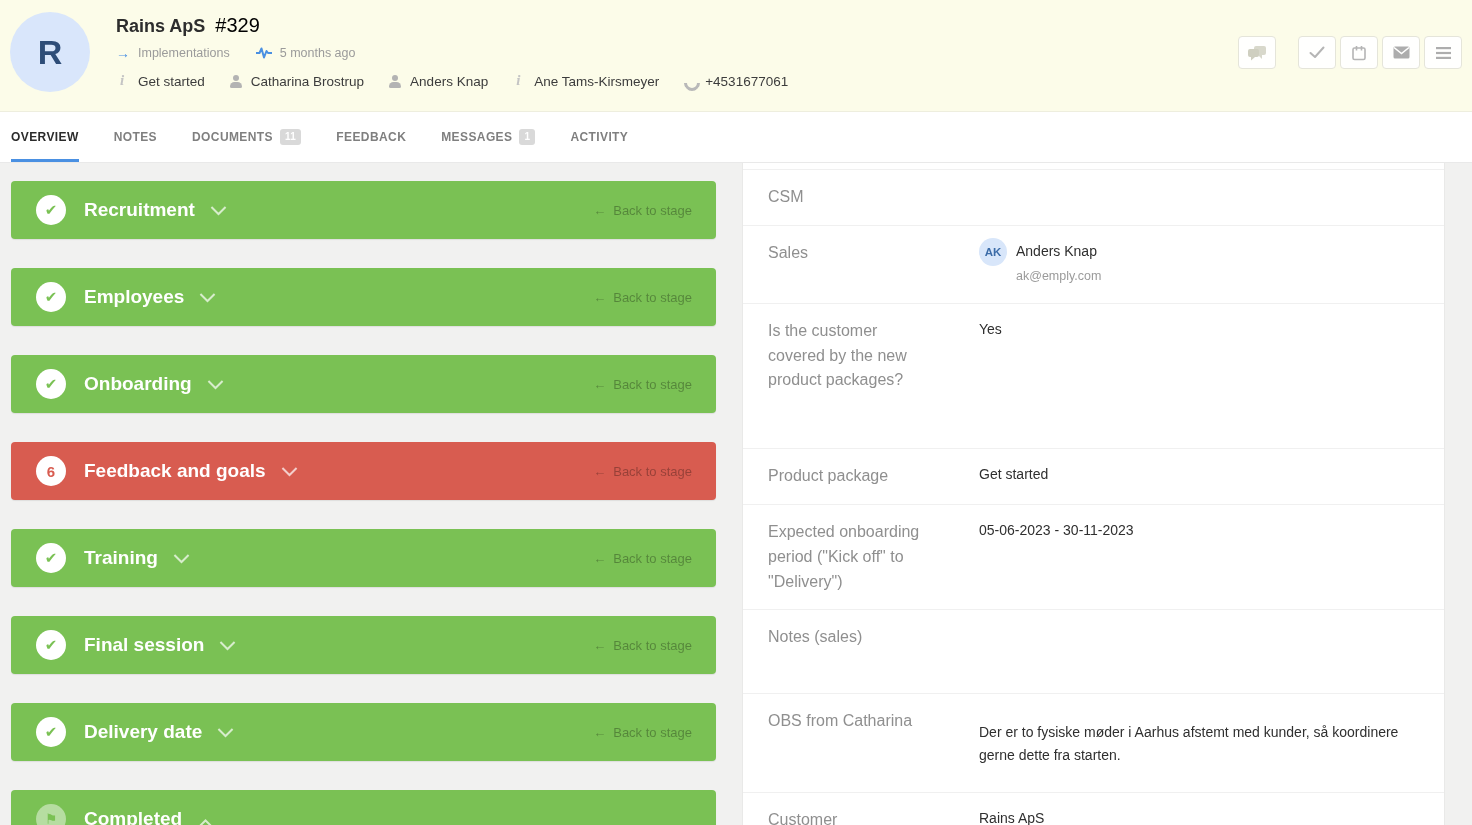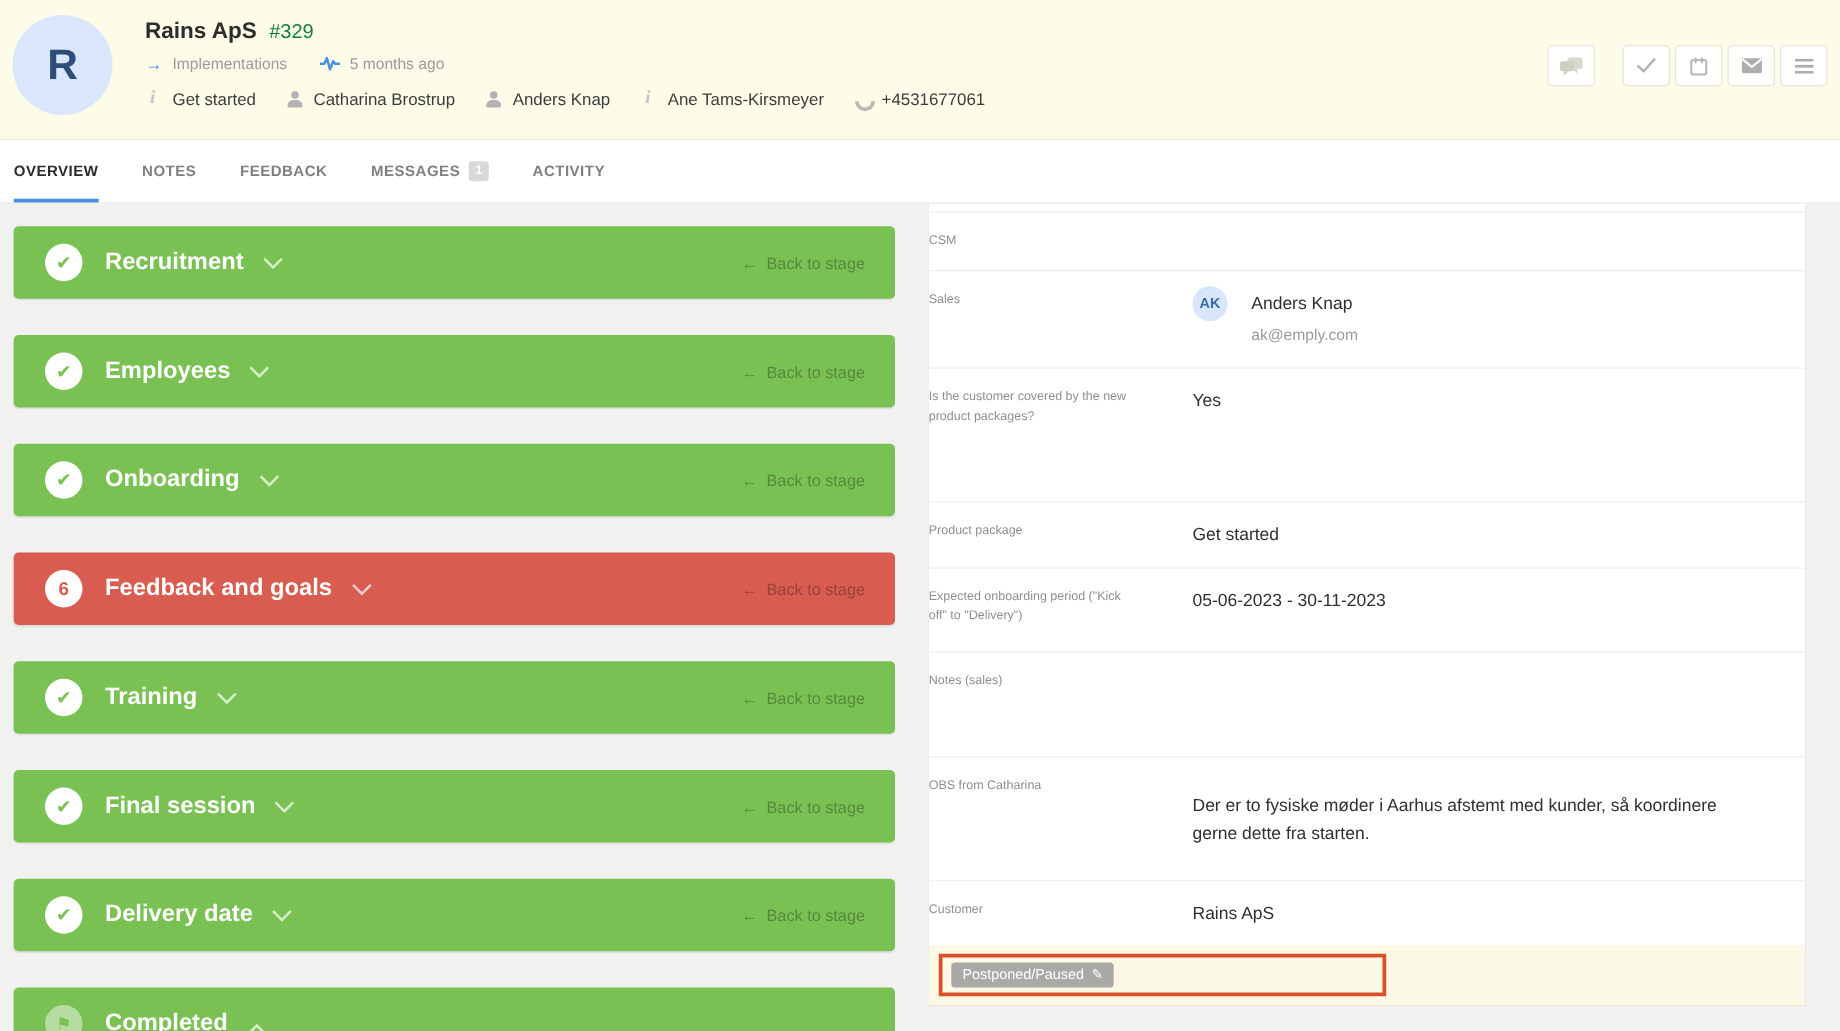--- a/index.html
+++ b/index.html
@@ -15,21 +15,21 @@
     border-bottom:1px solid #eeeede;box-sizing:border-box;
   }
   .big-avatar{
     position:absolute;left:10px;top:12px;width:80px;height:80px;border-radius:50%;
     background:#d9e6fb;color:#2e4d78;font-size:34px;font-weight:bold;
     display:flex;align-items:center;justify-content:center;
   }
   .title-block{position:absolute;left:116px;top:14px;}
   .title-row{display:flex;align-items:baseline;gap:10px;}
   .case-title{font-size:18px;font-weight:bold;color:#2d2d2d;}
-  .case-id{font-size:16px;color:#15803d;}
+  .case-id{font-size:20px;color:#000000;}
   .sub-row{display:flex;align-items:center;gap:8px;margin-top:9px;color:#9b9b9b;font-size:12.5px;}
   .sub-row .gap{width:10px;}
   .breadcrumb-arrow{color:var(--blue,#4a90e2);font-size:14px;font-weight:bold;line-height:1;}
   .meta-row{display:flex;align-items:center;gap:9px;margin-top:14px;font-size:13.5px;color:#3c3c3c;}
   .meta-item{display:inline-flex;align-items:center;gap:8px;margin-right:15px;cursor:pointer;}
   .meta-icon{position:relative;width:14px;height:14px;display:inline-block;flex:0 0 14px;}
   .meta-icon.person::before{content:"";position:absolute;top:0;left:4px;width:6px;height:6px;border-radius:50%;background:#b3b3b3;}
   .meta-icon.person::after{content:"";position:absolute;bottom:1px;left:1px;width:12px;height:6px;border-radius:6px 6px 2px 2px;background:#b3b3b3;}
   .meta-icon.info::before{content:"i";font:italic 700 15px "Liberation Serif","DejaVu Serif",serif;color:#c4c4c4;position:absolute;left:4px;top:-3px;}
   .meta-icon.phone::before{content:"";position:absolute;left:1px;top:0;width:10px;height:10px;border:3px solid transparent;border-bottom-color:#b9b9b9;border-left-color:#b9b9b9;border-radius:50%;transform:rotate(-45deg);}
@@ -93,24 +93,24 @@
   .row:nth-child(1){min-height:47px;}
   .row:nth-child(2){min-height:78px;}
   .row:nth-child(3){min-height:67px;}
   .row:nth-child(4){min-height:51px;margin-top:40px;}
   .row:nth-child(5){min-height:67px;}
   .row:nth-child(6){min-height:84px;}
   .row:nth-child(7){min-height:99px;}
   .row:nth-child(8){min-height:50px;}
   .row:nth-child(9){min-height:51px;}
   .row-label{
-    width:158px;flex:0 0 158px;margin-right:53px;
-    color:#8f8f8f;font-size:10px;line-height:1.55;
-  }
-  .row-value-wrap{display:flex;gap:19px;align-items:flex-start;max-width:450px;}
+    width:158px;flex:0 0 158px;padding-left:25px;margin-right:53px;
+    color:#8f8f8f;font-size:16px;line-height:1.55;
+  }
+  .row-value-wrap{display:flex;gap:9px;align-items:flex-start;max-width:450px;}
   .row-avatar{
     width:28px;height:28px;border-radius:50%;background:#d8e6fa;color:#3c6ca8;
     font-size:11.5px;font-weight:bold;display:flex;align-items:center;justify-content:center;
     flex:0 0 28px;margin-top:-3px;
   }
   .row-avatar:empty{display:none;}
   .row-value{font-size:14px;color:#2f2f2f;line-height:1.55;}
   .row-sub{font-size:12.5px;color:#9b9b9b;margin-top:7px;}
   .row-sub:empty{display:none;}
   .row:nth-child(7) .row-value{line-height:1.6;padding-top:12px;}
@@ -224,20 +224,24 @@
 <div class="tabbar">
     <div class="tab active">
     <span class="tab-label">OVERVIEW</span>
 
   </div>
     <div class="tab">
     <span class="tab-label">NOTES</span>
 
   </div>
     <div class="tab">
+    <span class="tab-label">DOCUMENTS</span>
+    <span class="tab-badge">11</span>
+  </div>
+    <div class="tab">
     <span class="tab-label">FEEDBACK</span>
 
   </div>
     <div class="tab">
     <span class="tab-label">MESSAGES</span>
     <span class="tab-badge">1</span>
   </div>
     <div class="tab">
     <span class="tab-label">ACTIVITY</span>
 

